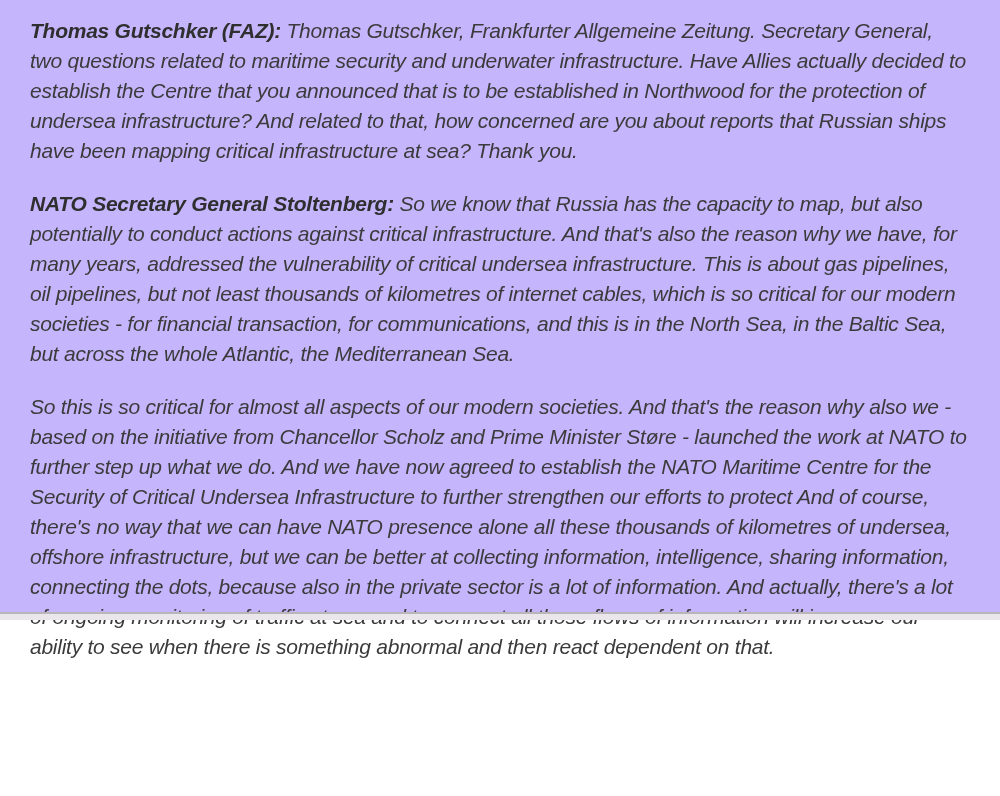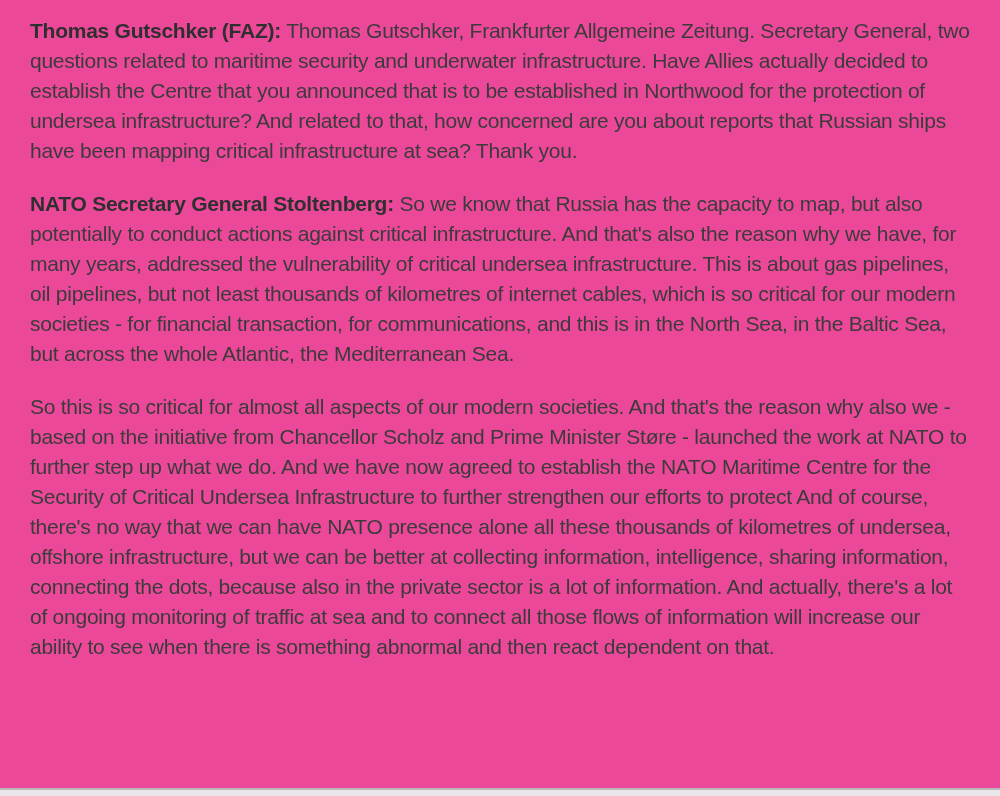--- a/index.html
+++ b/index.html
@@ -6,23 +6,24 @@
     margin: 0;
     padding: 0;
     width: 1000px;
     height: 796px;
     background: #ffffff;
     overflow: hidden;
   }
   .page {
     position: relative;
     width: 1000px;
-    height: 796px;
-    background: #ec4899;
+    height: 620px;
+    background: #c4b5fd;
     font-family: "Liberation Sans", "DejaVu Sans", sans-serif;
+    font-style: italic;
   }
   .content {
     box-sizing: border-box;
     padding: 16px 30px 0 30px;
     font-size: 21px;
     line-height: 30px;
     letter-spacing: -0.25px;
     color: #3b3b3b;
     text-align: left;
   }

